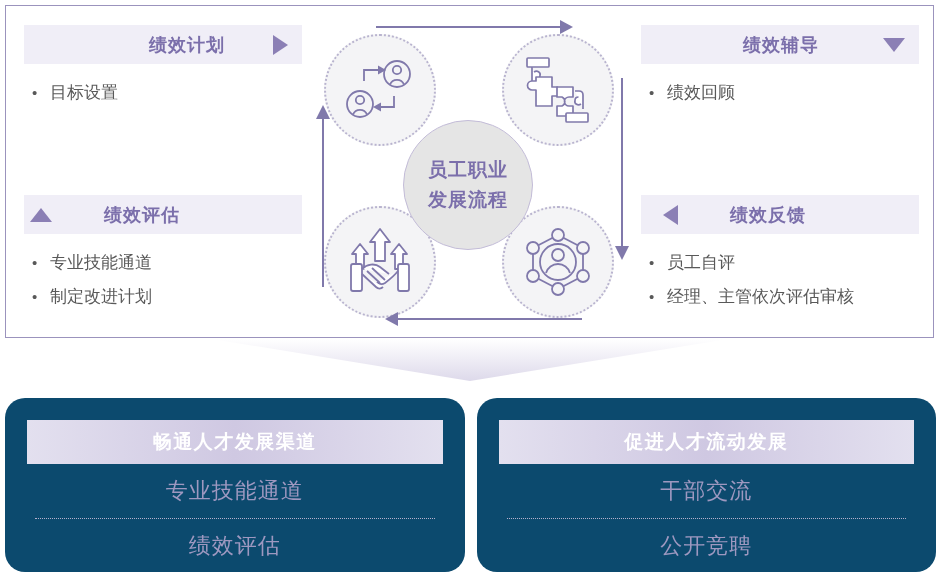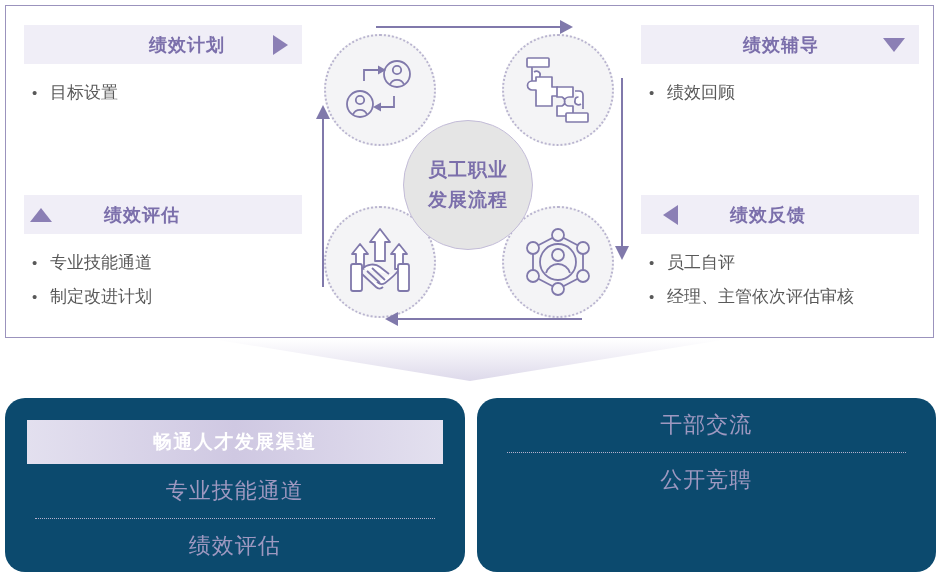--- a/index.html
+++ b/index.html
@@ -371,20 +371,23 @@
     <div class="card-item">
       <span>专业技能通道</span>
     </div>
     <div class="card-divider"></div>
     <div class="card-item">
       <span>绩效评估</span>
     </div>
   </div>
 
   <div class="card">
+    <div class="card-header">
+      <span class="card-header-text">促进人才流动发展</span>
+    </div>
     <div class="card-item">
       <span>干部交流</span>
     </div>
     <div class="card-divider"></div>
     <div class="card-item">
       <span>公开竞聘</span>
     </div>
   </div>
 </div>
 

